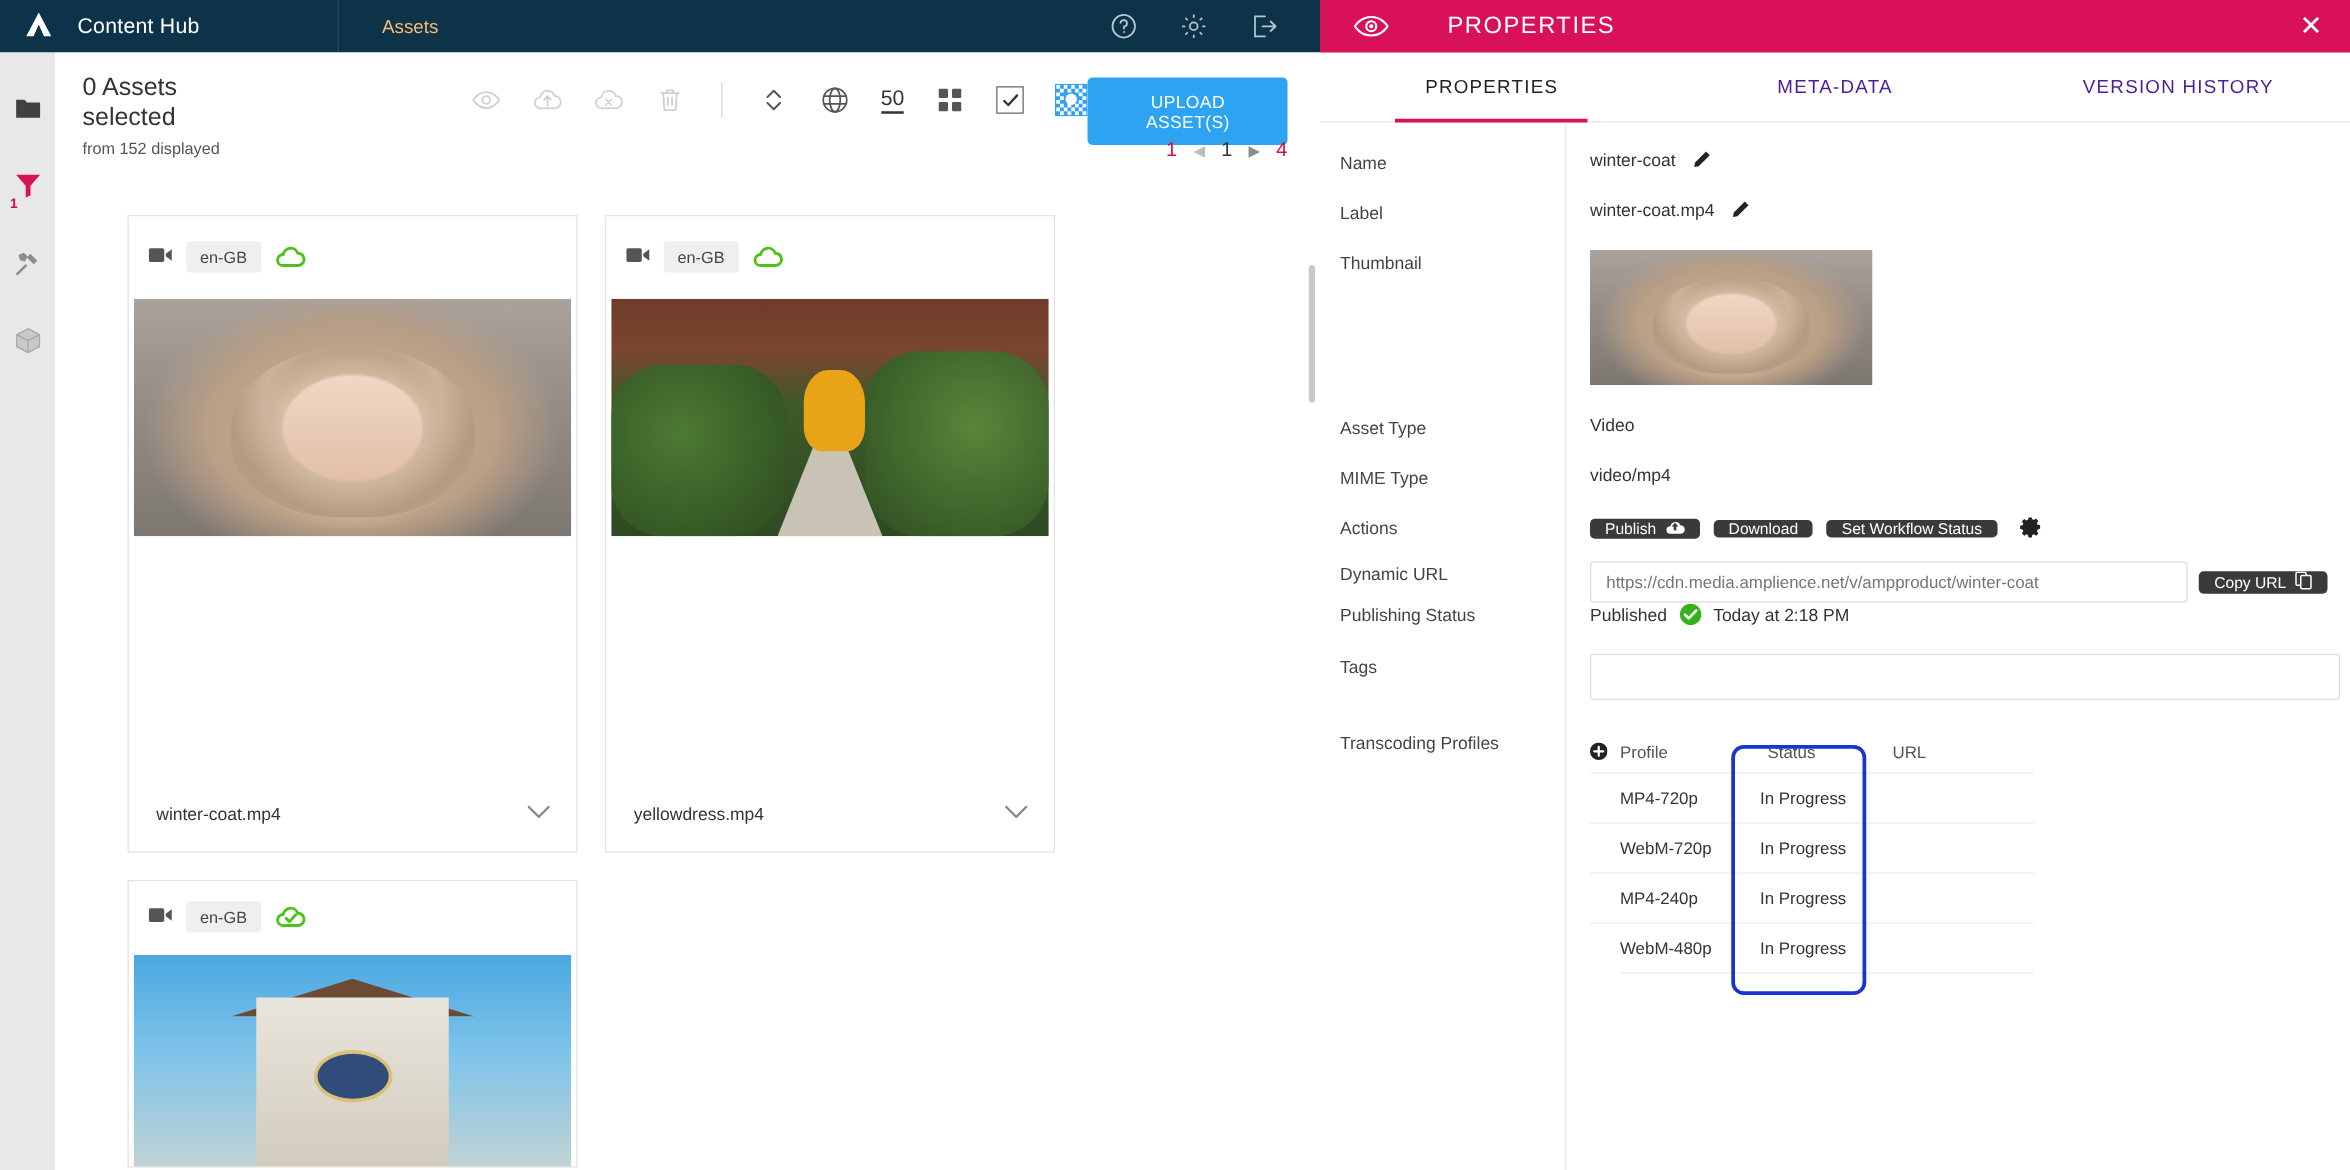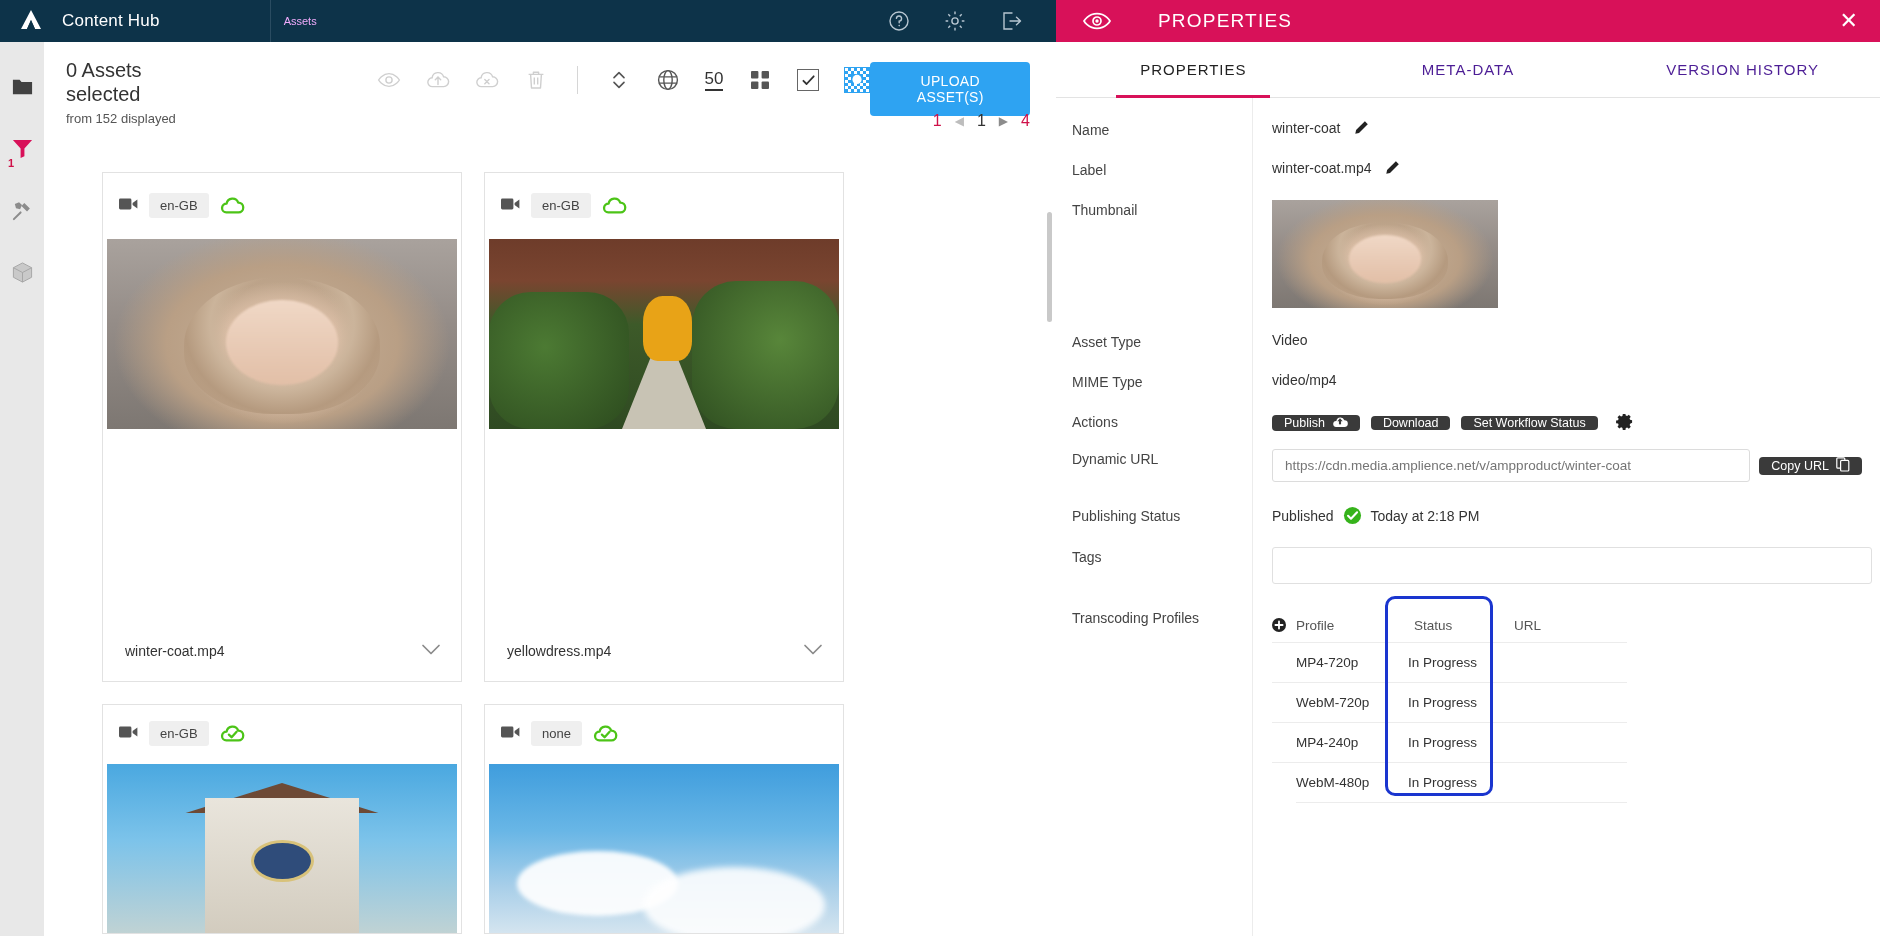--- a/index.html
+++ b/index.html
@@ -13,21 +13,21 @@
   .app { position:relative; width:1880px; height:936px; display:flex; }
 
   
   .left-pane { width:1056px; height:936px; position:relative; background:#fff; display:flex; flex-direction:column; }
 
   .topbar { height:42px; background:#0d3349; display:flex; align-items:center; flex:0 0 42px; }
   .brand-logo { width:62px; display:flex; align-items:center; justify-content:center; }
   .brand-logo svg { display:block; }
   .brand-title { color:#fff; font-size:17px; letter-spacing:.2px; }
   .topbar-sep { width:1px; height:42px; background:#2a4c61; margin-left:110px; }
-  .topbar-page { color:#f0abfc; font-size:11px; margin-left:13px; }
+  .topbar-page { color:#fdba74; font-size:15px; margin-left:35px; }
   .topbar-right { margin-left:auto; display:flex; align-items:center; gap:34px; padding-right:34px; }
   .topbar-right .ic { width:22px; height:22px; color:#b7c6d1; cursor:pointer; }
   .topbar-right .ic svg { display:block; }
 
   
   .leftbody { display:flex; flex:1; min-height:0; }
   .rail { width:44px; background:#e8e8e8; padding-top:28px; display:flex; flex-direction:column; align-items:center; gap:30px; flex:0 0 44px;}
   .rail-item { width:32px; height:32px; display:flex; align-items:center; justify-content:center; position:relative; cursor:pointer;}
   .rail-badge { position:absolute; left:2px; bottom:-5px; font-size:11px; color:#cf1149; font-weight:700; }
 
@@ -409,45 +409,20 @@
                 <div class="thumb-inner">
                     <div class="art art3">
                       <span class="roof"></span>
                       <span class="tower"></span>
                       <span class="clock"></span>
                     </div>
                   </div>
               </div>
             </div>
 
-            <div class="card cut">
-              <div class="card-head">
-                <span class="vid-ic">
-                  <svg width="19" height="14" viewBox="0 0 19 14" fill="#555">
-                      <rect x="0" y="1.5" width="12.4" height="11" rx="1.4"></rect>
-                      <path d="M13.6 6 18.4 2.4v9.2L13.6 8z"></path>
-                    </svg>
-                </span>
-                <span class="loc-pill">none</span>
-                <span class="cloud-ic">
-                  <svg width="25" height="19" viewBox="0 0 25 19" fill="none" stroke="#4cc417" stroke-width="2.3" stroke-linejoin="round">
-                      <path d="M6.3 16.4a4.4 4.4 0 0 1 .3-8.8 6 6 0 0 1 11.6-1 4.9 4.9 0 0 1 .3 9.8z"></path>
-                      <path d="M8.9 10.6 11.6 13.3 16.6 7.8" stroke-linecap="round"></path>
-                    </svg>
-                </span>
-              </div>
-              <div class="thumb">
-                <div class="thumb-inner">
-                    <div class="art art4">
-                      <span class="cl1"></span>
-                      <span class="cl2"></span>
-                    </div>
-                  </div>
-              </div>
-            </div>
 
           </div>
         </div>
 
         <div class="lscroll"></div>
       </div>
     </div>
   </div>
 
   <div class="right-pane">
@@ -536,21 +511,21 @@
           <button class="btn-dark">Set Workflow Status</button>
           <span class="gear-btn">
             <svg width="19" height="19" viewBox="0 0 20 20" fill="#222">
                 <path d="M10 6.4a3.6 3.6 0 1 0 0 7.2 3.6 3.6 0 0 0 0-7.2zm0 5.4a1.8 1.8 0 1 1 0-3.6 1.8 1.8 0 0 1 0 3.6z"></path>
                 <path d="M18 11.4v-2.8l-2.1-.35a6.2 6.2 0 0 0-.62-1.5l1.25-1.73-2-2-1.73 1.25a6.2 6.2 0 0 0-1.5-.62L11 2h-2.8l-.35 2.1a6.2 6.2 0 0 0-1.5.62L4.62 3.47l-2 2L3.87 7.2a6.2 6.2 0 0 0-.62 1.5L1.15 9.05v2.8l2.1.35a6.2 6.2 0 0 0 .62 1.5l-1.25 1.73 2 2 1.73-1.25a6.2 6.2 0 0 0 1.5.62L8.2 19h2.8l.35-2.1a6.2 6.2 0 0 0 1.5-.62l1.73 1.25 2-2-1.25-1.73a6.2 6.2 0 0 0 .62-1.5z"></path>
               </svg>
           </span>
         </div>
       </div>
 
-      <div class="frow" style="margin-bottom:24px;">
+      <div class="frow" style="">
         <div class="flabel">Dynamic URL</div>
         <div class="fval">
           <div class="url-row" style="padding-right:18px;">
             <input class="url-input" type="text" placeholder="https://cdn.media.amplience.net/v/ampproduct/winter-coat" style="">
             <button class="btn-dark" style="margin-right:0;">
               <span>Copy URL</span>
               <span>
                 <svg width="14" height="15" viewBox="0 0 14 15" fill="none" stroke="#fff" stroke-width="1.2">
                     <rect x="0.8" y="0.8" width="8" height="10.4" rx="1"></rect>
                     <rect x="4.6" y="3.4" width="8.2" height="10.6" rx="1" fill="#3a3a3a"></rect>

